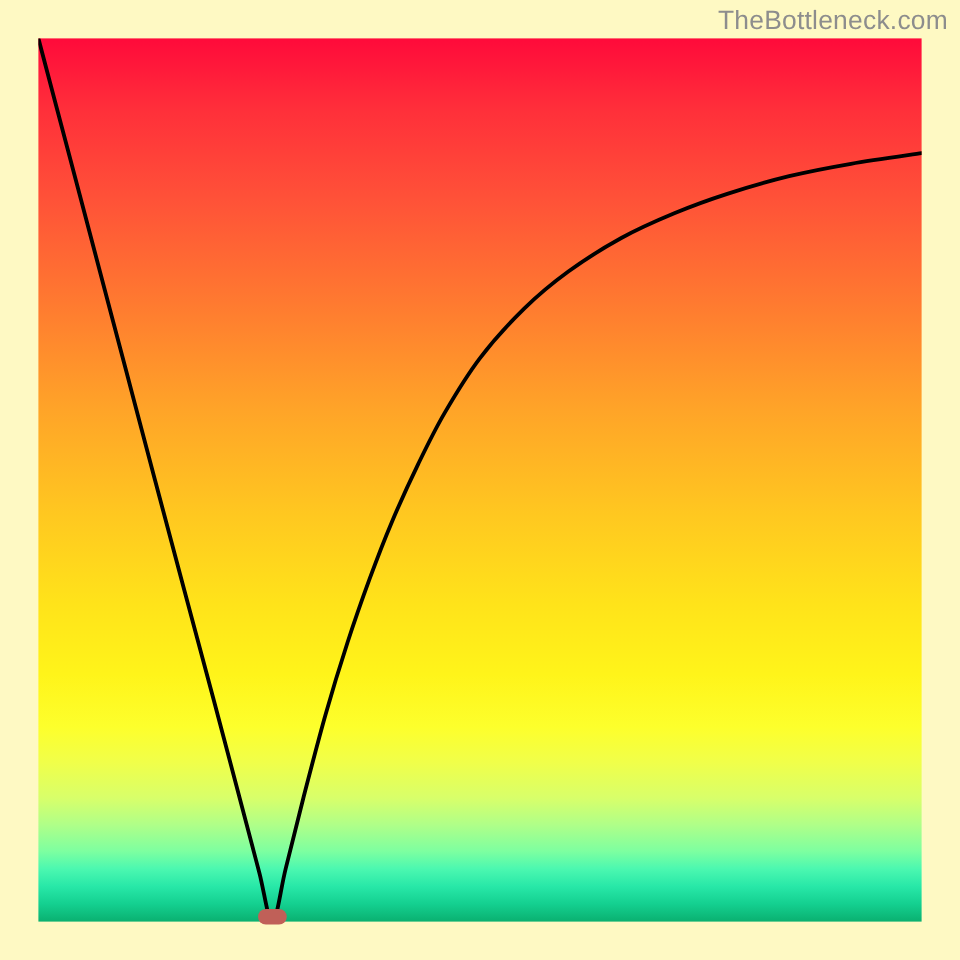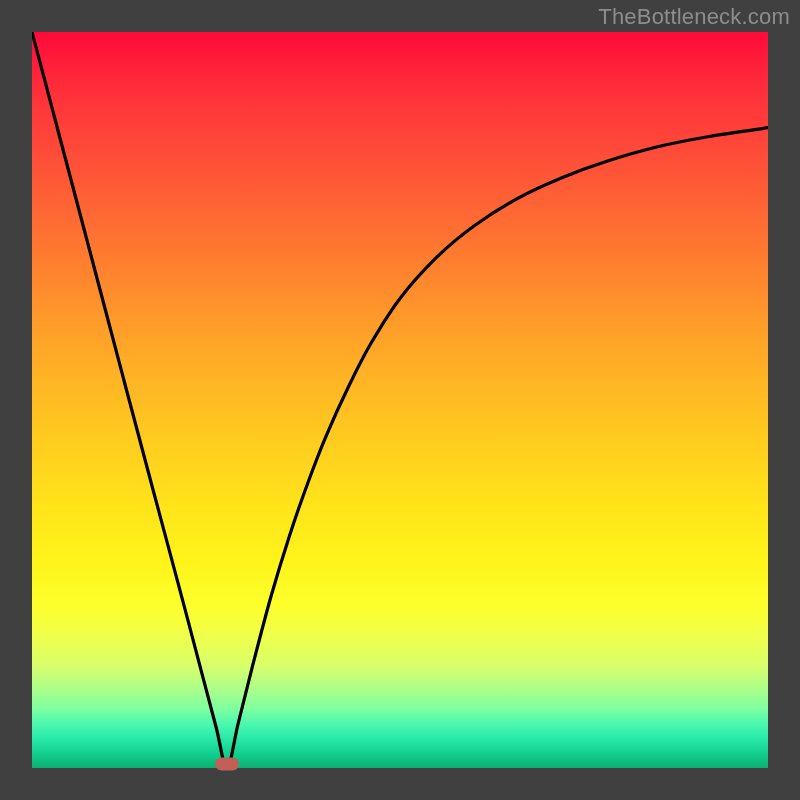--- a/index.html
+++ b/index.html
@@ -10,21 +10,21 @@
     background: #000;
     overflow: hidden;
     font-family: Arial, Helvetica, sans-serif;
   }
   .frame {
     position: absolute;
     top: 0;
     left: 0;
     width: 800px;
     height: 800px;
-    background: #404040;
+    background: #fef9c3;
   }
   .plot-area {
     position: absolute;
     top: 32px;
     left: 32px;
     width: 736px;
     height: 736px;
     background: linear-gradient(to bottom,
       #ff0a3a 0%,
       #ff2f3a 8%,

